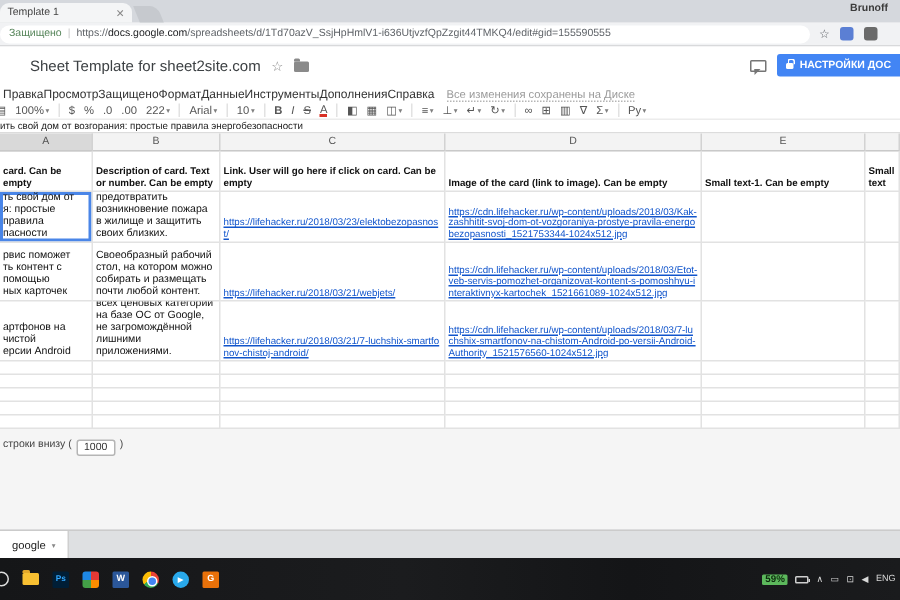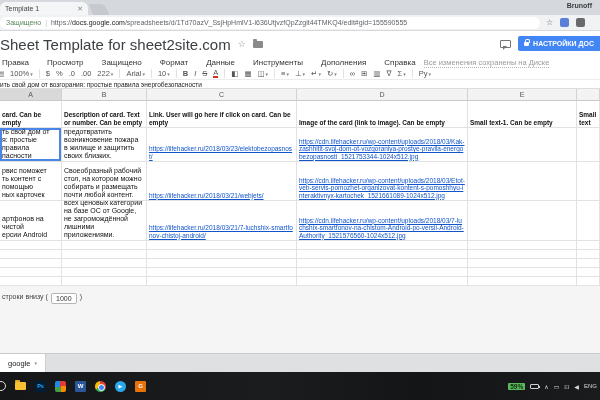--- a/index.html
+++ b/index.html
@@ -17,33 +17,33 @@
   .omnibox{height:12px;flex:0 0 540px;background:#fff;border-radius:6px;display:flex;align-items:center;padding:0 6px;font-size:7px;color:#5f6368;overflow:hidden;white-space:nowrap;}
   .secure{color:#56855a;margin-right:4px;}
   .osep{color:#c6c6c6;margin-right:4px;}
   .domain{color:#202124;}
   .urlstar{font-size:8px;color:#5f6368;margin-left:6px;}
   .ext1{width:9px;height:9px;border-radius:2px;background:#5b7fd4;margin-left:7px;}
   .ext2{width:9px;height:9px;border-radius:2px;background:#6a6a6a;margin-left:7px;}
 
   
   .docshead{height:26px;background:#fff;display:flex;align-items:center;position:relative;}
-  .doctitle{font-size:15px;color:#3c4043;margin-left:0;white-space:nowrap;}
+  .doctitle{font-size:10px;color:#3c4043;margin-left:20px;white-space:nowrap;}
   .staricon{font-size:9px;color:#8a8a8a;margin-left:7px;}
   .foldericon{width:10px;height:7px;background:#8a8a8a;border-radius:1px;position:relative;margin-left:7px;}
   .foldericon::before{content:"";position:absolute;top:-2px;left:0;width:4px;height:2px;background:#8a8a8a;border-radius:1px 1px 0 0;}
   .commenticon{width:11px;height:8px;border:1px solid #757575;border-radius:1px;position:absolute;right:89px;top:9px;}
   .commenticon::after{content:"";position:absolute;left:2px;bottom:-3px;border:2px solid transparent;border-top-color:#757575;border-left-color:#757575;}
   .sharebtn{position:absolute;right:0;top:5px;height:15px;background:#4285f4;border-radius:2px 0 0 2px;color:#fff;font-size:7px;font-weight:bold;display:flex;align-items:center;gap:4px;padding:0 6px;white-space:nowrap;}
   .lockicon{width:5px;height:4px;background:#fff;border-radius:1px;position:relative;display:inline-block;}
   .lockicon::before{content:"";position:absolute;top:-3px;left:1px;width:3px;height:3px;border:1px solid #fff;border-bottom:none;border-radius:2px 2px 0 0;}
 
   
   .menurow{height:11px;display:flex;align-items:center;font-size:8px;color:#333;padding-left:2px;}
-  .menus{display:flex;gap:18px;}
+  .menus{display:flex;gap:0;}
   .menuitem{cursor:default;}
   .savestatus{color:#9a9a9a;font-size:7.5px;margin-left:8px;border-bottom:1px dotted #b5b5b5;white-space:nowrap;}
 
   
   .toolbar{height:12px;display:flex;align-items:center;gap:6px;font-size:7.5px;color:#555;border-bottom:1px solid #ececec;overflow:hidden;}
   .titem{display:flex;align-items:center;gap:1px;flex:none;}
   .titem:first-child{margin-left:-3px;}
   .caret{font-size:5px;color:#808080;}
   .tdiv{width:1px;height:9px;background:#e2e2e2;flex:none;}
   .tb-bold{font-weight:bold;}

